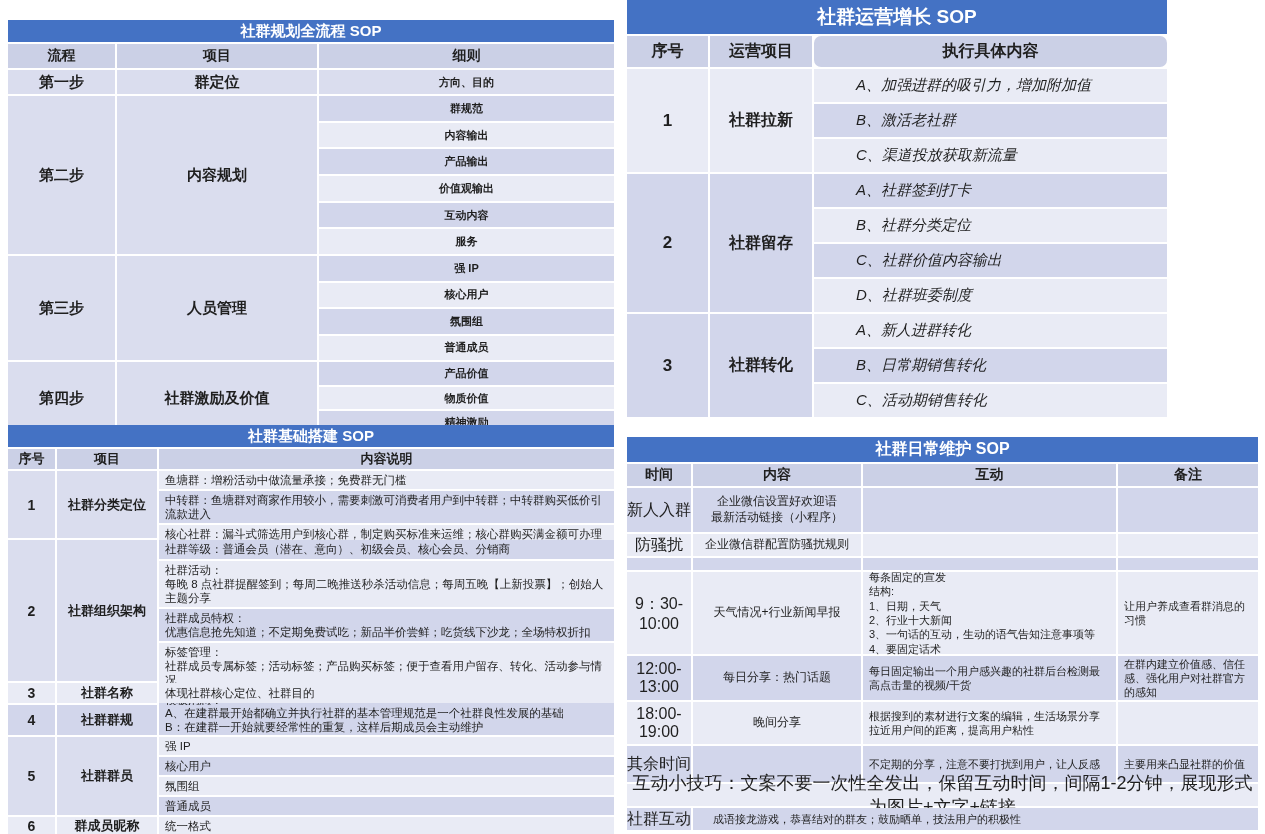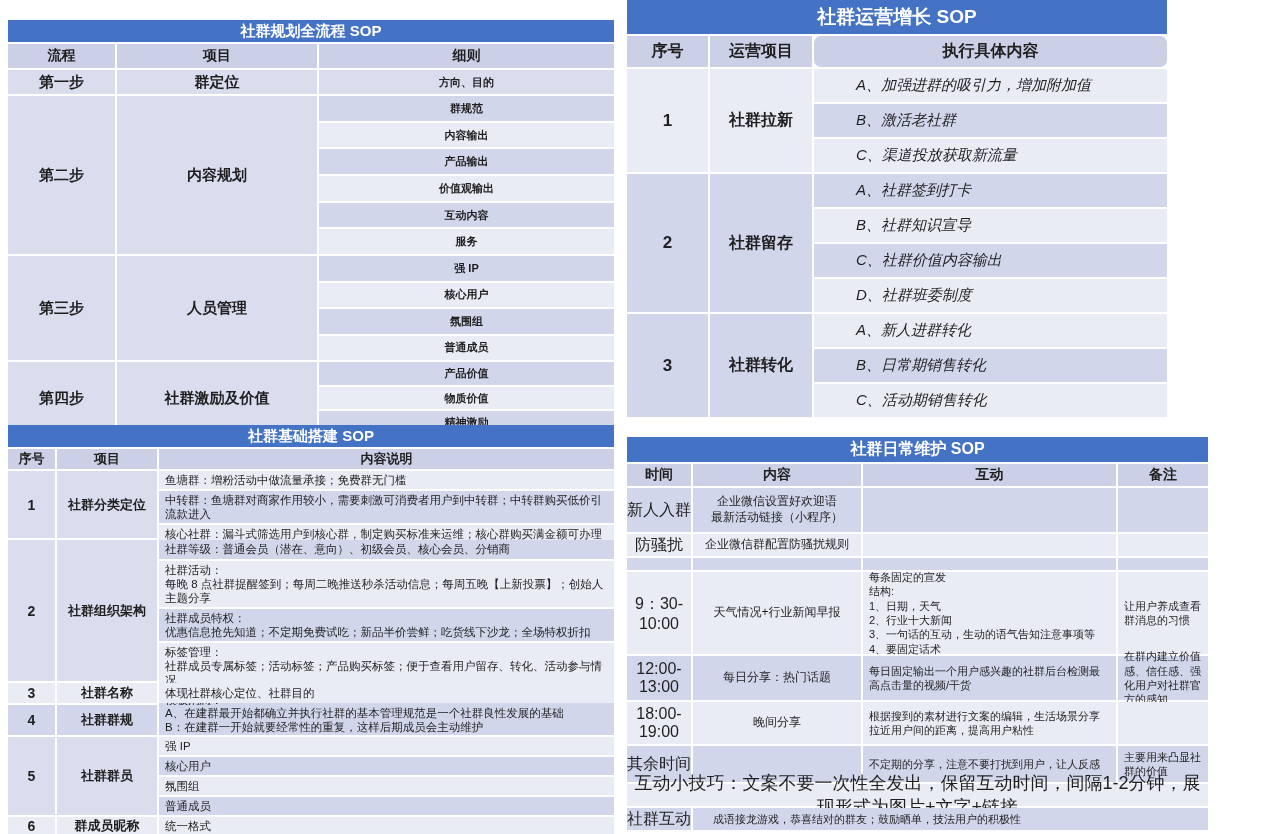--- a/index.html
+++ b/index.html
@@ -3,21 +3,21 @@
 <meta charset="utf-8">
 <style>
   * { margin:0; padding:0; box-sizing:border-box; }
   html,body { width:1265px; height:834px; background:#ffffff; overflow:hidden; }
   body { font-family:"Liberation Sans","DejaVu Sans",sans-serif; color:#1f1f1f; position:relative; }
 
   .tbl { position:absolute; display:flex; flex-direction:column; gap:2px; background:#ffffff; }
   #tblA { left:8px;   top:20px;   width:606px; }
   #tblB { left:8px;   top:425px; width:606px; }
   #tblC { left:627px; top:0;  width:540px; }
-  #tblD { left:627px; top:437px; width:581px; }
+  #tblD { left:627px; top:437px; width:631px; }
 
   .t-title { background:var(--accent); color:#ffffff; font-weight:bold; display:flex; align-items:center; justify-content:center; }
   #tblA .t-title { height:22px; font-size:15px; }
   #tblB .t-title { height:22px; font-size:15px; }
   #tblC .t-title { height:34px; font-size:19px; }
   #tblD .t-title { height:25px; font-size:16px; }
 
   .row { display:flex; gap:2px; }
   .cell { display:flex; align-items:center; justify-content:center; text-align:center; }
   .cell.left { justify-content:flex-start; text-align:left; }
@@ -190,21 +190,21 @@
       <div class="cell light left txt">A、加强进群的吸引力，增加附加值</div>
       <div class="cell dark left txt">B、激活老社群</div>
       <div class="cell light left txt">C、渠道投放获取新流量</div>
     </div>
   </div>
   <div class="sect" style="height:138px">
     <div class="cell dark c1 no">2</div>
     <div class="cell dark c2 item">社群留存</div>
     <div class="subcol c3">
       <div class="cell dark left txt">A、社群签到打卡</div>
-      <div class="cell light left txt">B、社群知识宣导</div>
+      <div class="cell light left txt">B、社群分类定位</div>
       <div class="cell dark left txt">C、社群价值内容输出</div>
       <div class="cell light left txt">D、社群班委制度</div>
     </div>
   </div>
   <div class="sect" style="height:103px">
     <div class="cell dark c1 no">3</div>
     <div class="cell dark c2 item">社群转化</div>
     <div class="subcol c3">
       <div class="cell light left txt">A、新人进群转化</div>
       <div class="cell dark left txt">B、日常期销售转化</div>

